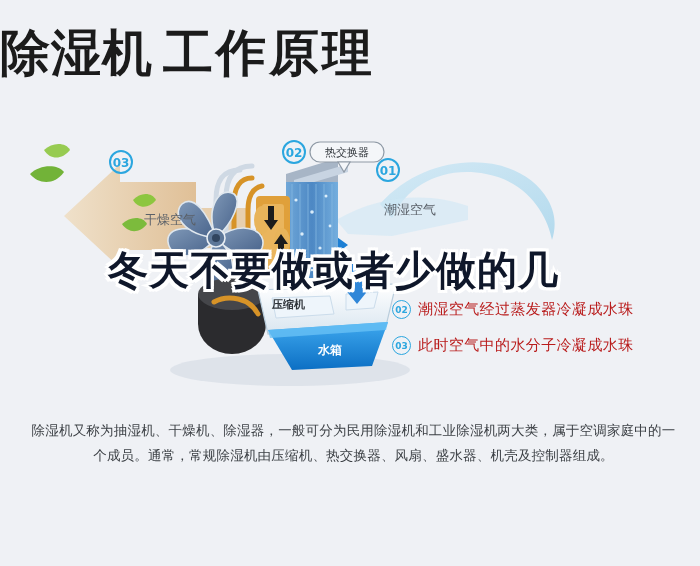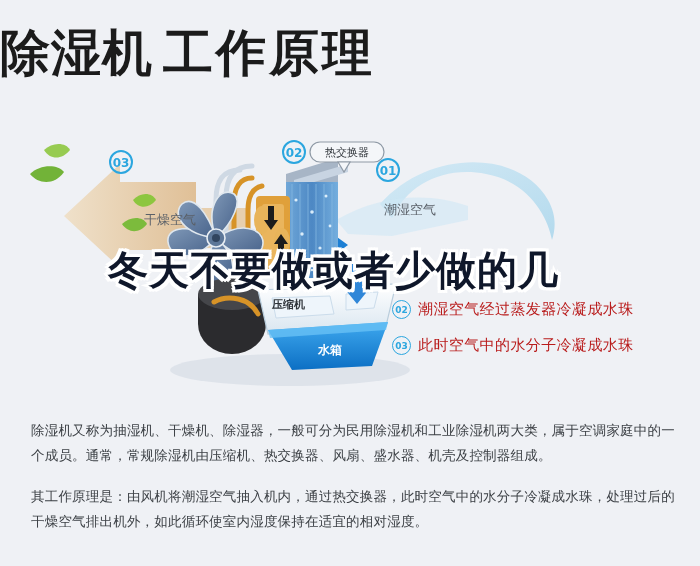--- a/index.html
+++ b/index.html
@@ -114,20 +114,21 @@
     left: 31px;
     top: 418px;
     width: 645px;
   }
   .para {
     font-size: 13.5px;
     line-height: 25px;
     color: #3c4045;
     letter-spacing: 0.2px;
     margin: 0 0 16px 0;
+    text-align: center;
   }
   .para:last-child { margin-bottom: 0; }
 
   
   .dgm-label {
     font-family: "DejaVu Sans", "Liberation Sans", sans-serif;
   }
 </style>
 </head>
 <body>
@@ -312,16 +313,15 @@
       <div class="step-text">潮湿空气经过蒸发器冷凝成水珠</div>
     </div>
     <div class="step-row">
       <div class="step-badge">03</div>
       <div class="step-text">此时空气中的水分子冷凝成水珠</div>
     </div>
   </div>
 
   <div class="body-copy">
     <p class="para">除湿机又称为抽湿机、干燥机、除湿器，一般可分为民用除湿机和工业除湿机两大类，属于空调家庭中的一个成员。通常，常规除湿机由压缩机、热交换器、风扇、盛水器、机壳及控制器组成。</p>
-    <p class="para">其工作原理是：由风机将潮湿空气抽入机内，通过热交换器，此时空气中的水分子冷凝成水珠，处理过后的干燥空气排出机外，如此循环使室内湿度保持在适宜的相对湿度。</p>
   </div>
 
 </div>
 
 </body></html>

